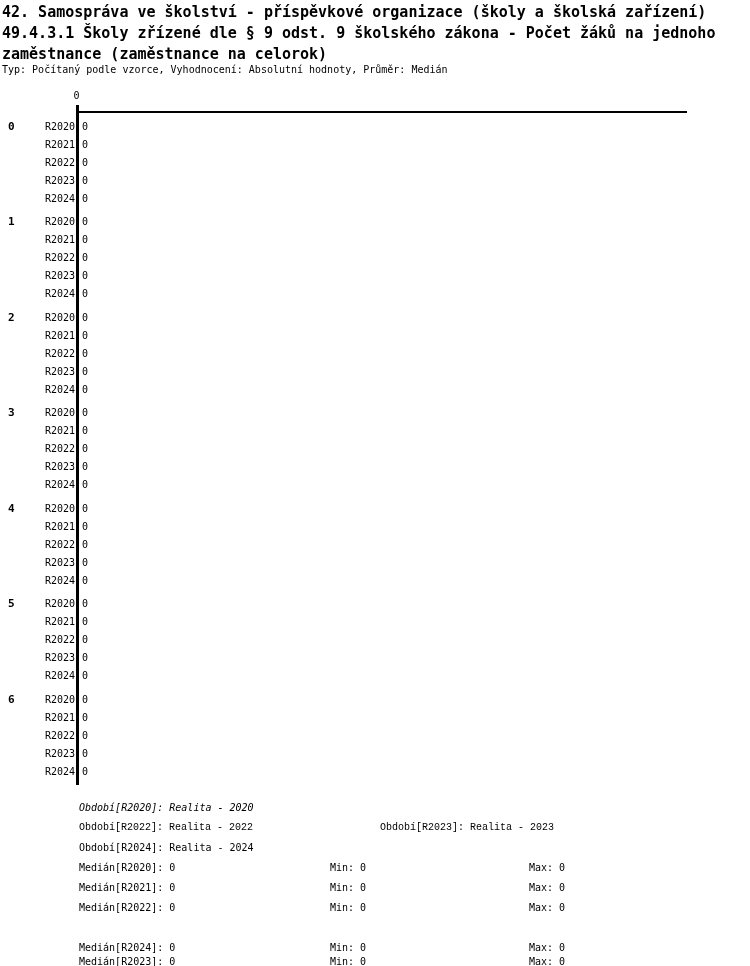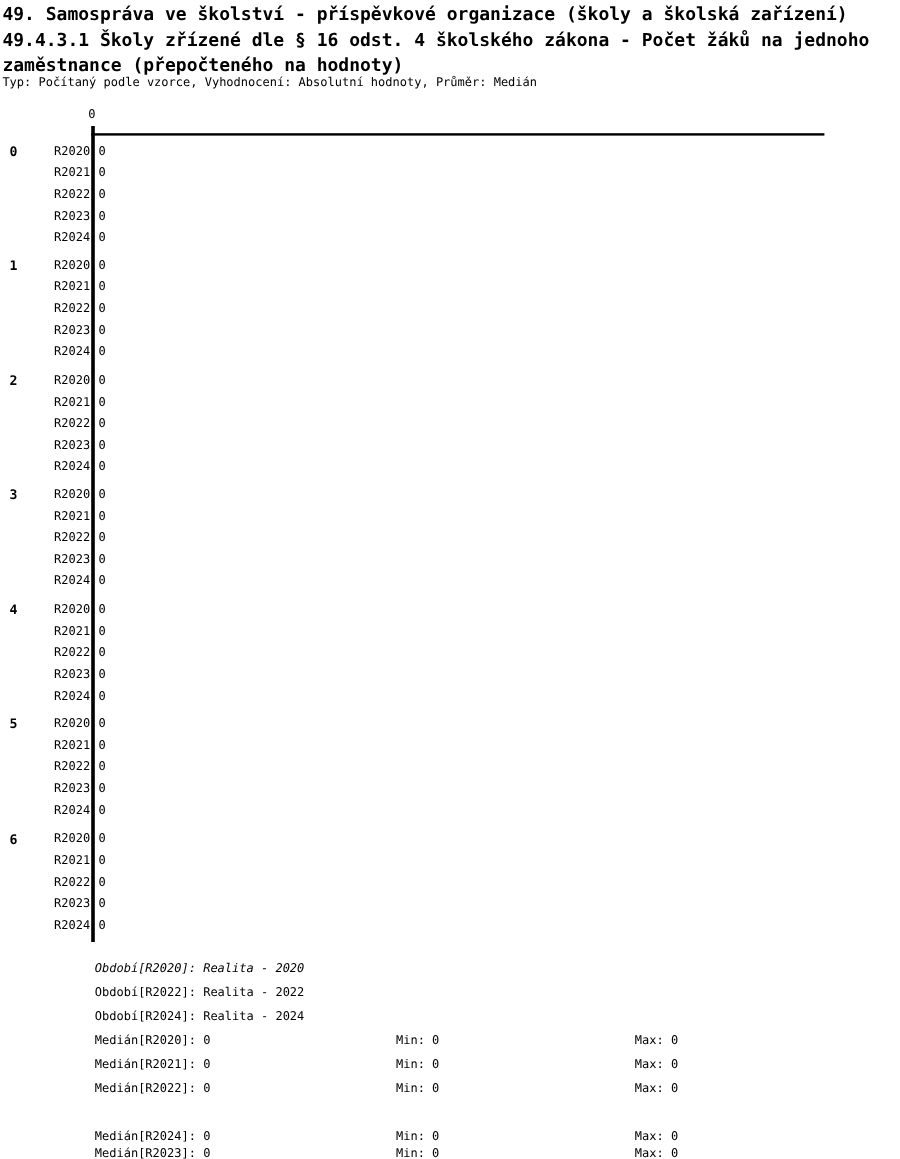--- a/index.html
+++ b/index.html
@@ -33,23 +33,23 @@
   .val{position:absolute;left:82px}
   .legend-row{position:absolute;left:0;width:750px;height:20px;line-height:20px;font-size:10px}
   .lcolA{position:absolute;left:79px;white-space:pre}
   .lcolB{position:absolute;left:380px;white-space:pre}
   .lmin{position:absolute;left:330px;white-space:pre}
   .lmax{position:absolute;left:529px;white-space:pre}
 </style>
 </head>
 <body>
 
-<div id="title1" class="title-line">49. Samospráva ve školství - příspěvkové organizace (školy a školská zařízení)</div>
-<div id="title2" class="title-line">49.4.3.1 Školy zřízené dle § 16 odst. 4 školského zákona - Počet žáků na jednoho</div>
-<div id="title3" class="title-line">zaměstnance (přepočteného na hodnoty)</div>
+<div id="title1" class="title-line">42. Samospráva ve školství - příspěvkové organizace (školy a školská zařízení)</div>
+<div id="title2" class="title-line">49.4.3.1 Školy zřízené dle § 9 odst. 9 školského zákona - Počet žáků na jednoho</div>
+<div id="title3" class="title-line">zaměstnance (zaměstnance na celorok)</div>
 <div class="meta-line">Typ: Počítaný podle vzorce, Vyhodnocení: Absolutní hodnoty, Průměr: Medián</div>
 
 <div>
   <div class="tick-label">0</div>
   <div class="vaxis"></div>
   <div class="haxis"></div>
   <div id="chart-groups">
       <div class="chart-group" style="top: 117.5px;">
         <div class="chart-row" style="top: 0px;">
           <span class="gnum">0</span>
@@ -211,22 +211,23 @@
           <span class="val">0</span>
         </div>
       </div>
     </div>
 </div>
 
 <div id="legend-rows">
     <div class="legend-row" style="top: 798px; font-style: italic;">
       <span class="lcolA">Období[R2020]: Realita - 2020</span>
     </div>
-    <div class="legend-row" style="top: 818px;">
+    <div class="legend-row" style="top: 818px; font-family: Liberation Mono, monospace;">
       <span class="lcolA">Období[R2022]: Realita - 2022</span>
+      <span class="lcolB">Období[R2023]: Realita - 2023</span>
     </div>
     <div class="legend-row" style="top: 838px;">
       <span class="lcolA">Období[R2024]: Realita - 2024</span>
     </div>
     <div class="legend-row" style="top: 858px;">
       <span class="lcolA">Medián[R2020]: 0</span>
       <span class="lmin">Min: 0</span>
       <span class="lmax">Max: 0</span>
     </div>
     <div class="legend-row" style="top: 878px;">

